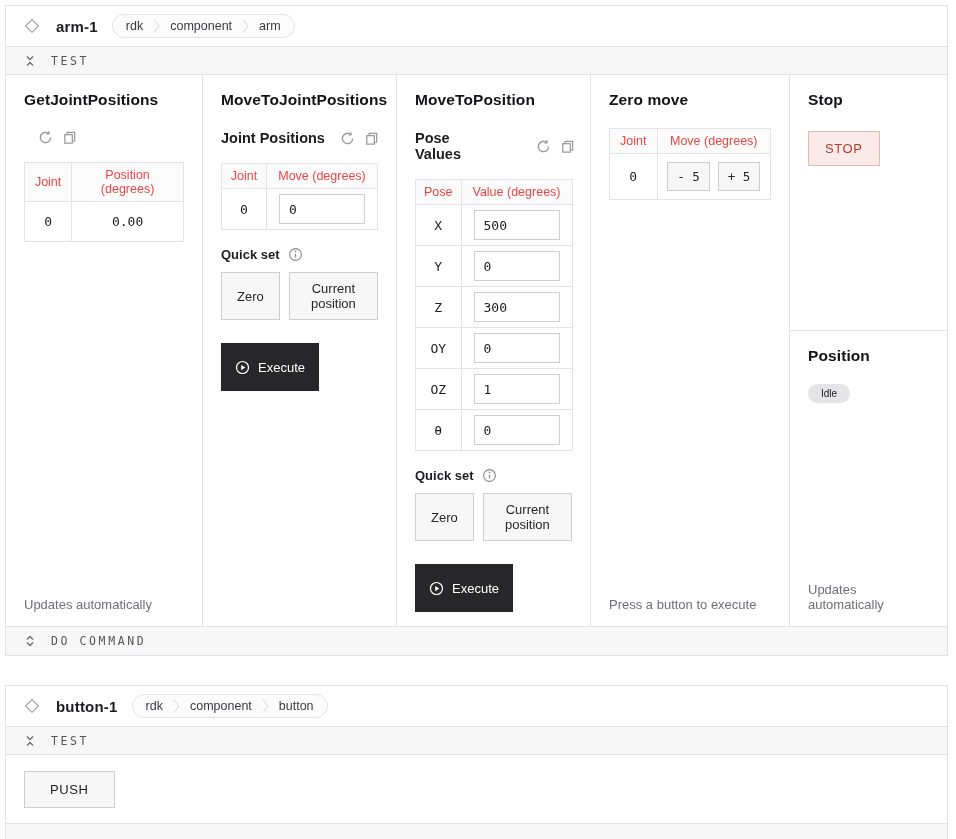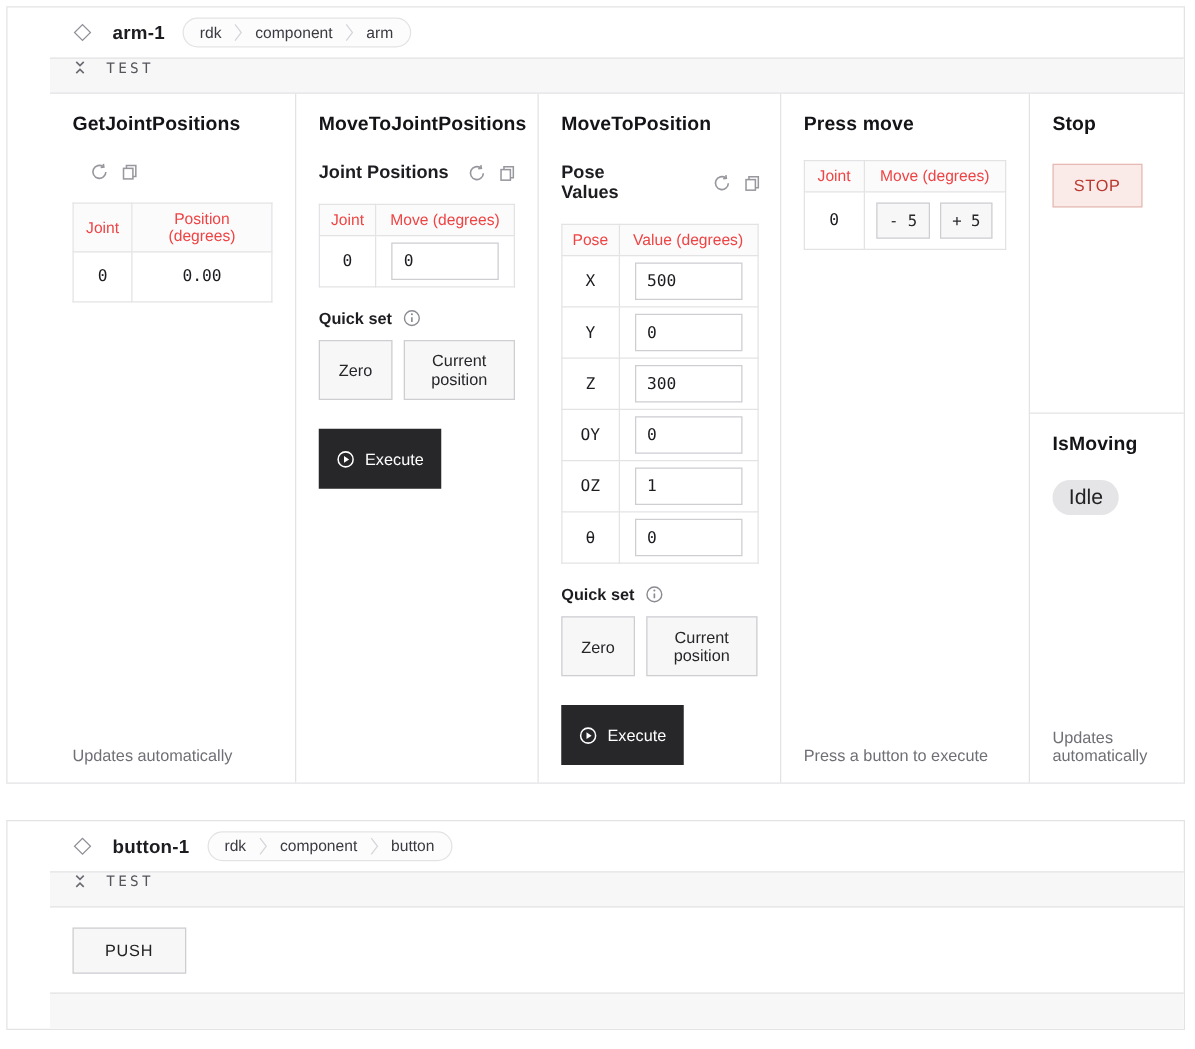--- a/index.html
+++ b/index.html
@@ -19,30 +19,30 @@
   }
   *{box-sizing:border-box;}
   html,body{margin:0;padding:0;background:#fff;}
   body{
     font-family:"Liberation Sans", sans-serif;
     font-size:13px;
     color:var(--text);
     width:956px;
   }
   .page{width:943px;margin:5px 0 7px 5px;}
-  .card{border:1px solid var(--border);background:#fff;padding-left:34px;}
+  .card{border:1px solid var(--border);background:#fff;}
   .card + .card{margin-top:29px;}
 
   .card-header{height:40px;display:flex;align-items:center;padding:0 16px;gap:14px;}
   .diamond-icon{width:10px;height:10px;border:1.5px solid #8f8f96;transform:rotate(45deg);margin:0 5px;flex:none;}
   .card-title{font-weight:700;font-size:15px;letter-spacing:.2px;}
   .breadcrumb{display:inline-flex;align-items:center;gap:10px;padding:3px 13px;border:1px solid var(--border);border-radius:999px;background:#fcfcfd;font-size:12.5px;color:#3a3a40;}
   .crumb-sep{display:inline-flex;align-items:center;}
 
-  .section-bar{display:flex;gap:14px;background:var(--bar-bg);border-top:1px solid var(--border);border-bottom:1px solid var(--border);height:29px;padding:0 17px;color:#55555c;cursor:pointer;}
+  .section-bar{display:flex;align-items:center;gap:14px;background:var(--bar-bg);border-top:1px solid var(--border);border-bottom:1px solid var(--border);height:29px;padding:0 17px;color:#55555c;cursor:pointer;}
   .section-bar .bar-label{font-family:"DejaVu Sans Mono",monospace;font-size:11.5px;letter-spacing:2.6px;}
   .section-bar:last-child{border-bottom:none;}
   .fold-icon{display:inline-flex;color:#6b6b72;}
 
   .columns{display:grid;grid-template-columns:197px 194px 194px 199px 1fr;min-height:537px;}
   .col{border-right:1px solid var(--border);padding:16px 18px 14px;display:flex;flex-direction:column;align-items:flex-start;}
   .col.col-last{border-right:none;padding:0;align-items:stretch;}
 
   .panel-title{margin:0;font-size:15.5px;font-weight:700;color:#141418;line-height:18px;letter-spacing:.1px;}
   .sub-row{display:flex;align-items:center;justify-content:space-between;margin-top:21px;}
@@ -69,21 +69,21 @@
   .btn-execute{margin-top:23px;background:var(--dark-btn);color:#fff;border:none;display:inline-flex;align-items:center;gap:8px;font-size:13px;padding:7px 14px;height:48px;cursor:pointer;font-family:inherit;}
   .qm-btn{background:var(--btn-bg);border:1px solid var(--border-dark);font-family:"DejaVu Sans Mono",monospace;font-size:12.5px;color:#27272a;padding:6px 9px;cursor:pointer;}
   .qm-cell{display:inline-flex;gap:8px;justify-content:center;}
 
   .col-footer{margin-top:auto;padding-top:12px;font-size:13px;color:var(--text-gray);}
 
   .subsec{padding:16px 18px 14px;display:flex;flex-direction:column;align-items:flex-start;}
   .subsec-stop{height:256px;border-bottom:1px solid var(--border);}
   .subsec-ismoving{flex:1;}
   .btn-stop{margin-top:22px;background:var(--stop-bg);border:1px solid var(--stop-border);color:var(--stop-text);font-size:13px;letter-spacing:.6px;padding:9px 16px;cursor:pointer;font-family:inherit;}
-  .idle-badge{margin-top:19px;background:var(--idle-bg);border-radius:999px;padding:4px 13px;font-size:17px;color:#222;}
+  .idle-badge{margin-top:19px;background:var(--idle-bg);border-radius:999px;padding:4px 13px;font-size:10px;color:#222;}
 
   .button-card-content{padding:16px 18px 15px;}
   .btn-push{background:var(--btn-bg);border:1px solid var(--border-dark);padding:10px 25px;font-size:13px;letter-spacing:.6px;color:#222;cursor:pointer;font-family:inherit;}
 </style>
 </head>
 <body>
 
 <div class="page">
 
   <section class="card">
@@ -279,21 +279,21 @@
               <svg width="15" height="15" viewBox="0 0 16 16">
                 <circle cx="8" cy="8" r="6.4" fill="none" stroke="#fff" stroke-width="1.3"></circle>
                 <path d="M6.6 5.2v5.6L11 8z" fill="#fff"></path>
               </svg>
             </span>
           <span>Execute</span>
         </button>
       </div>
 
       <div class="col">
-        <h3 class="panel-title">Press move</h3>
+        <h3 class="panel-title">Zero move</h3>
         <table class="data-table" style="margin-top:19px">
           <tbody>
               <tr>
             <th style="width:48px">Joint</th>
             <th style="width:117px">Move (degrees)</th>
           </tr>
           <tr>
             <td>0</td>
             <td style="padding:8px 8px">
               <span class="qm-cell">
@@ -306,28 +306,37 @@
           </table>
         <div class="col-footer">Press a button to execute</div>
       </div>
 
       <div class="col col-last">
         <div class="subsec subsec-stop">
           <h3 class="panel-title">Stop</h3>
           <button class="btn-stop">STOP</button>
         </div>
         <div class="subsec subsec-ismoving">
-          <h3 class="panel-title">IsMoving</h3>
+          <h3 class="panel-title">Position</h3>
           <span class="idle-badge">Idle</span>
           <div class="col-footer">Updates automatically</div>
         </div>
       </div>
 
     </div>
 
+    <div class="section-bar">
+      <span class="fold-icon">
+          <svg width="14" height="14" viewBox="0 0 14 14">
+            <path d="M4 5.5L7 2.5L10 5.5" fill="none" stroke="currentColor" stroke-width="1.3"></path>
+            <path d="M4 8.5L7 11.5L10 8.5" fill="none" stroke="currentColor" stroke-width="1.3"></path>
+          </svg>
+        </span>
+      <span class="bar-label">DO COMMAND</span>
+    </div>
 
   </section>
 
   <section class="card">
 
     <header class="card-header">
       <span class="diamond-icon"></span>
       <span class="card-title">button-1</span>
       <span class="breadcrumb">
         <span>rdk</span>

